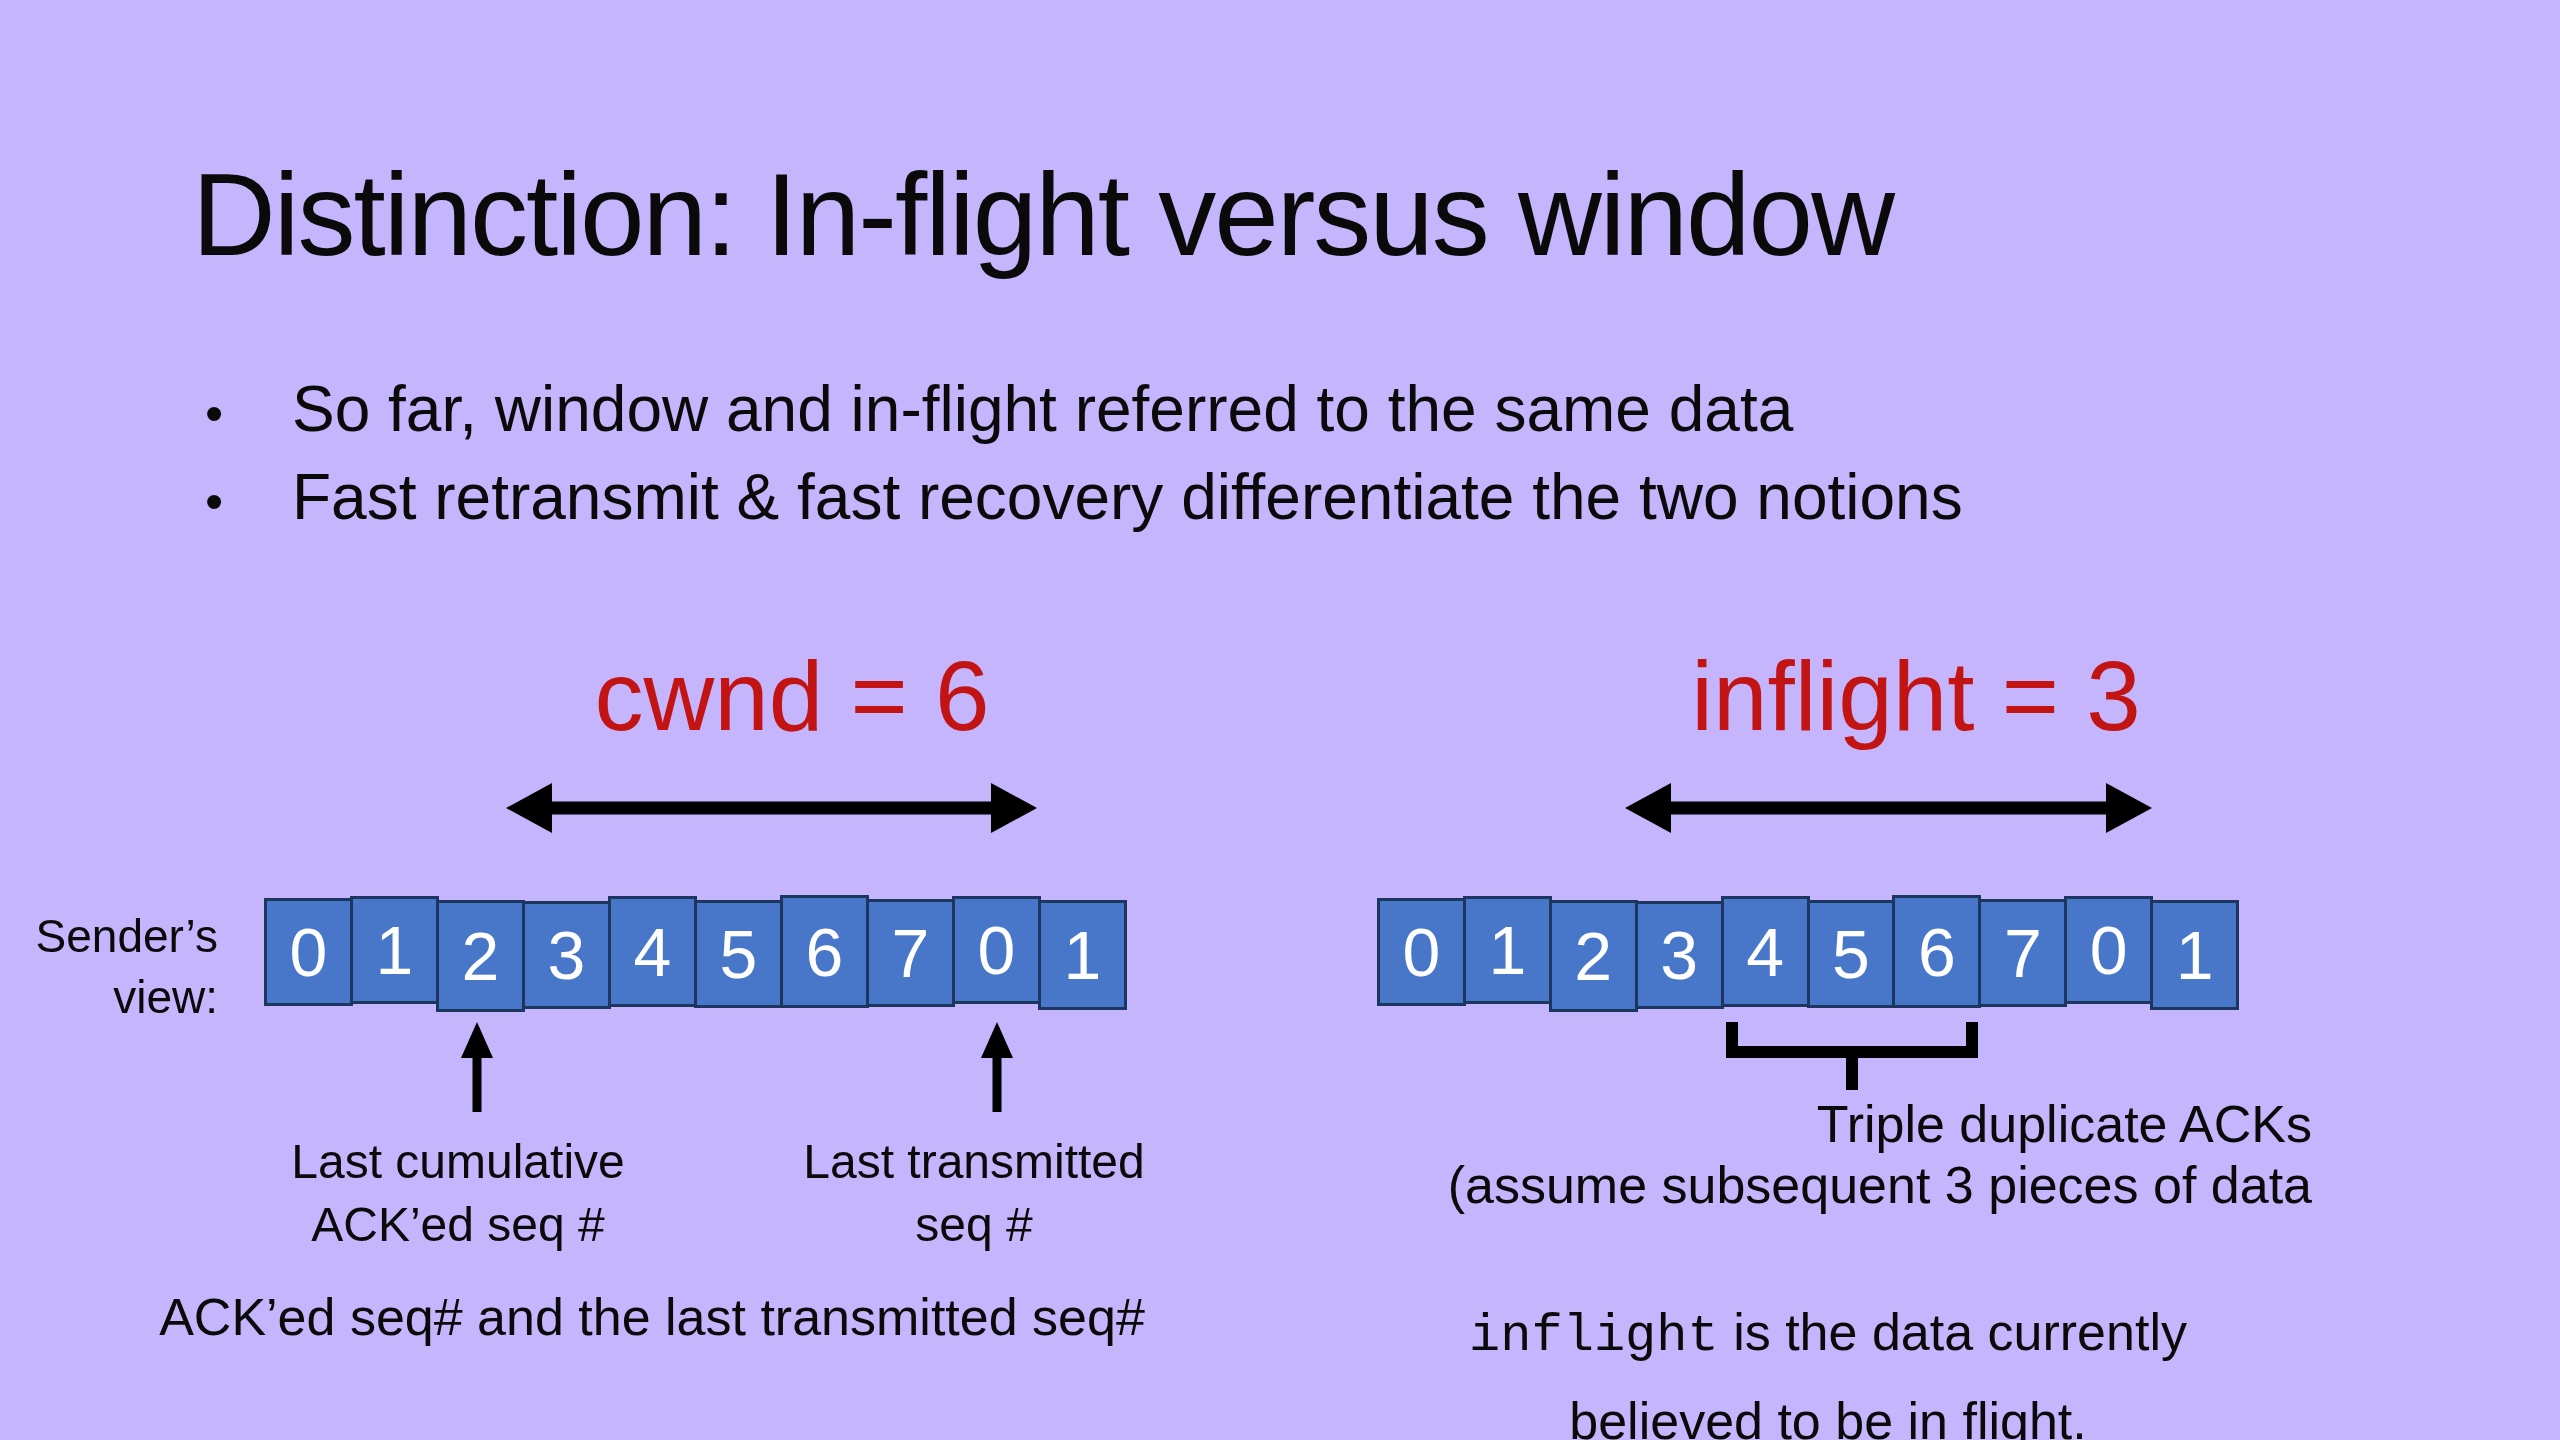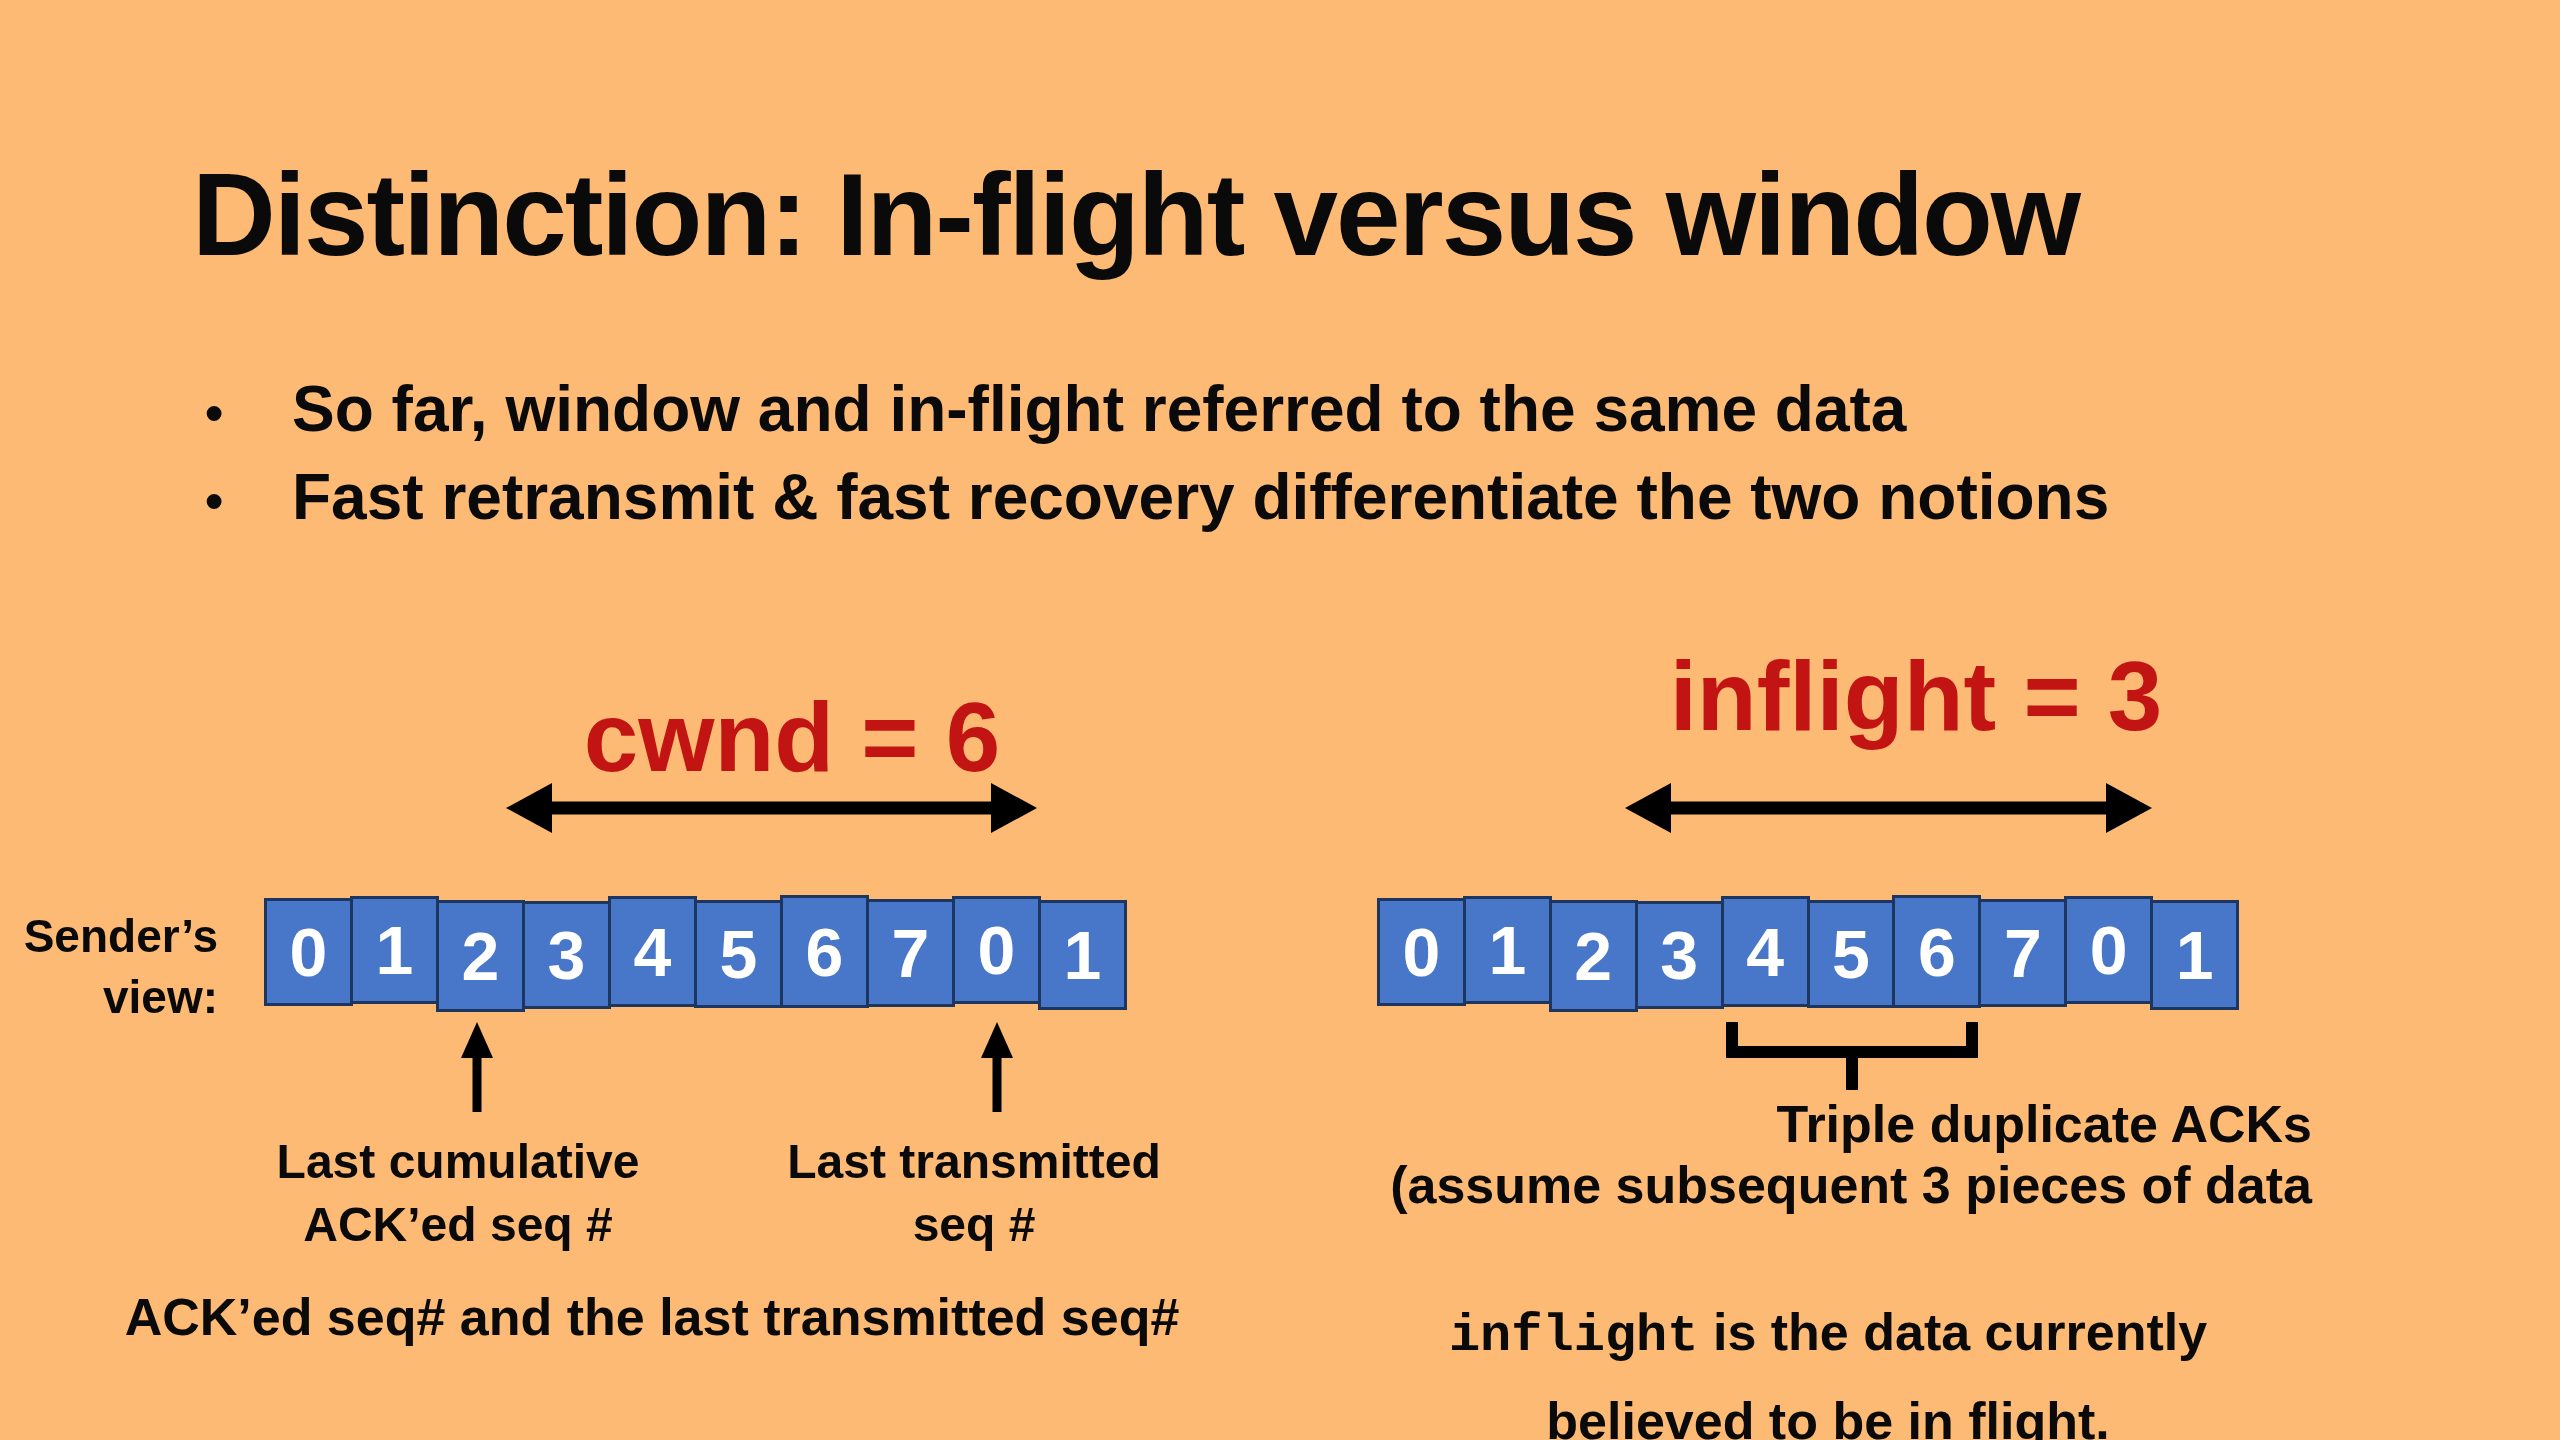--- a/index.html
+++ b/index.html
@@ -1,30 +1,30 @@
 <!DOCTYPE html>
 <html style="--accent-red: #c31414; --box-fill: #4876c8; --box-border: #1d3660; --text-color: #0a0a0a; --digit-color: #ffffff; --arrow-color: #000000;"><head>
 <meta charset="utf-8">
 <style>
   html,body{margin:0;padding:0;background:#ffffff;}
   body{width:2560px;height:1440px;overflow:hidden;
        font-family:"Liberation Sans",sans-serif;color:var(--text-color,#0a0a0a);}
-  .slide{position:relative;width:2560px;height:1440px;background:#fdba74;font-weight:bold;}
+  .slide{position:relative;width:2560px;height:1440px;background:#c4b5fd;}
 
   .abs{position:absolute;}
 
   .title{left:192px;top:148px;font-size:116px;letter-spacing:-2px;white-space:nowrap;}
 
   .bullet{left:205px;font-size:64px;white-space:nowrap;display:flex;align-items:baseline;}
   .bullet .dot{width:87px;font-size:52px;}
   .bullet-1{top:372px;}
   .bullet-2{top:460px;}
 
   .red-label{font-size:98px;color:var(--accent-red,#c31414);text-align:center;white-space:nowrap;}
-  .red-label.left{left:492px;top:640px;width:600px;margin-top:41px;}
+  .red-label.left{left:492px;top:640px;width:600px;}
   .red-label.right{left:1616px;top:640px;width:600px;}
 
   .harrow{display:block;}
   .harrow.left{left:506px;top:780px;}
   .harrow.right{left:1625px;top:780px;}
 
   .seq-row{top:898px;height:102px;display:flex;align-items:flex-start;}
   .seq-row.left{left:264px;width:863px;}
   .seq-row.right{left:1377px;width:862px;}
   .cell{flex:1 1 0;height:102px;background:var(--box-fill,#4876c8);

